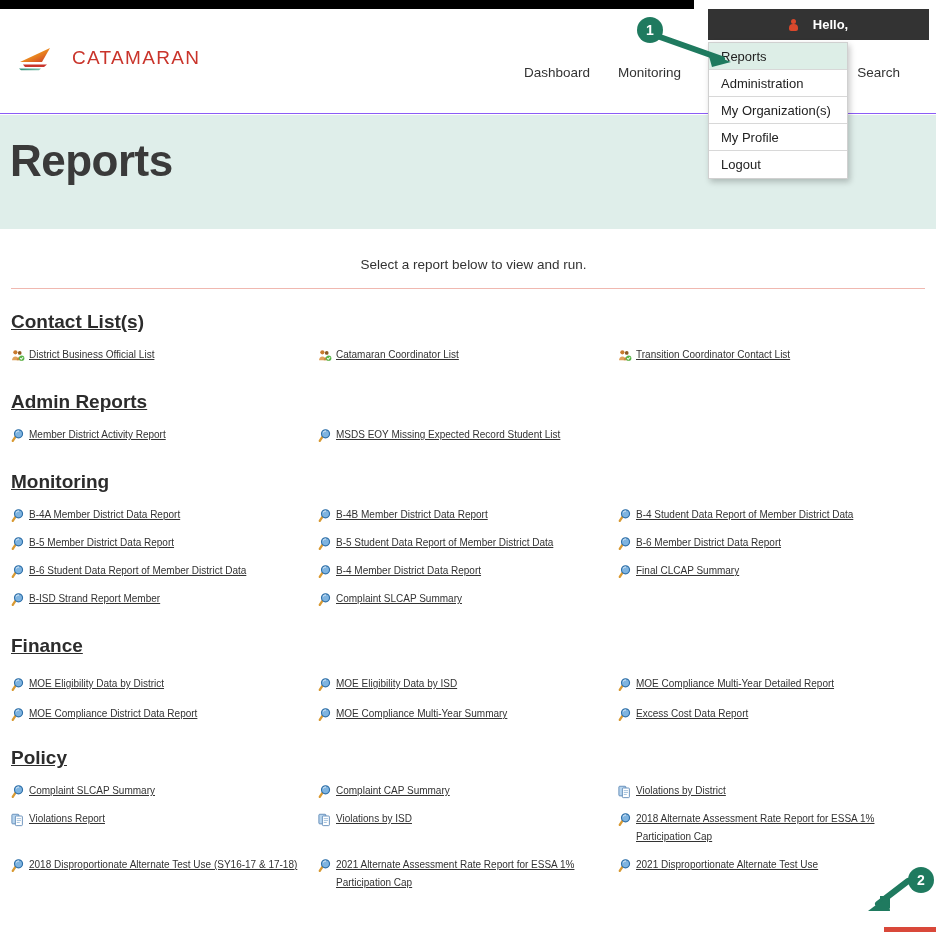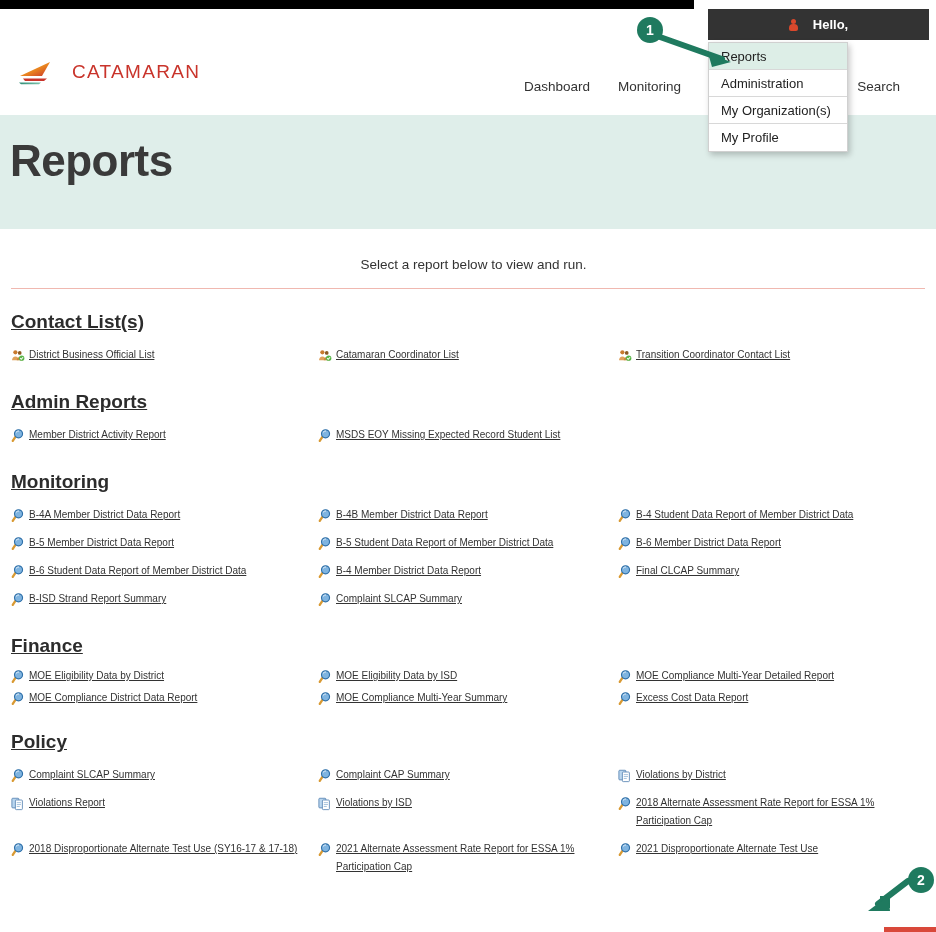--- a/index.html
+++ b/index.html
@@ -18,23 +18,23 @@
     position: absolute; top:0; left:0; width:694px; height:9px;
     background:#000000;
   }
   .top-strip-right {
     position:absolute; top:0; left:694px; width:242px; height:9px;
     background:#ffffff;
   }
 
   
   .header {
-    position:absolute; top:23px; left:0; width:936px; height:105px;
+    position:absolute; top:9px; left:0; width:936px; height:105px;
     background:#ffffff;
-    border-bottom:4px solid #8b5cf6;
+    border-bottom:1px solid #8b5cf6;
   }
   .logo-wrap {
     position:absolute; left:14px; top:36px;
     display:flex; align-items:center; gap:6px;
   }
   .logo-mark { width:52px; height:26px; display:block; }
   .logo-text {
     font-size:19px; letter-spacing:1.3px; color:#c9342b;
     font-family:"Liberation Sans", sans-serif; font-weight:400;
   }
@@ -114,21 +114,21 @@
     padding:5px 10px 5px 0;
     min-height:20px;
   }
   .cell a {
     font-size:10px; color:#333333; text-decoration:underline;
     line-height:18px; cursor:pointer;
   }
   .ico { flex:0 0 auto; width:14px; height:15px; margin-top:2px; }
 
   
-  .tight .cell { padding-top:2px; padding-bottom:2px; }
+  .tight .cell { padding-top:2px; padding-bottom:2px;margin-top:8px; }
 
   
   .anno { position:absolute; z-index:60; pointer-events:none; }
   .badge {
     position:absolute; width:26px; height:26px; border-radius:50%;
     background:#1f7a5f; color:#ffffff;
     font-size:14px; font-weight:bold;
     display:flex; align-items:center; justify-content:center;
     z-index:61;
   }
@@ -184,20 +184,21 @@
   <div class="hello-bar">
     <span class="person-icon"></span>
     <span>Hello,</span>
   </div>
 
   <div class="dropdown">
     <div class="dd-item active">Reports</div>
     <div class="dd-item">Administration</div>
     <div class="dd-item">My Organization(s)</div>
     <div class="dd-item">My Profile</div>
+    <div class="dd-item">Logout</div>
   </div>
 
   <div class="title-band">
     <div class="page-title">Reports</div>
   </div>
 
   <div class="content">
     <div class="intro">Select a report below to view and run.</div>
     <div class="hr"></div>
     <div id="sections">
@@ -334,21 +335,21 @@
                 <path d="M5.8 4.3a3.4 3.4 0 0 1 3-1.6" stroke="#e9f3fb" stroke-width="1.1" fill="none" stroke-linecap="round"></path>
               </svg>
               <a>Final CLCAP Summary</a>
             </div>
             <div class="cell">
               <svg class="ico" viewBox="0 0 16 16">
                 <line x1="5.6" y1="8.6" x2="2" y2="14.2" stroke="#d99a33" stroke-width="2.6" stroke-linecap="round"></line>
                 <circle cx="8.6" cy="6.1" r="4.6" fill="#7fb4e0" stroke="#2e6fa8" stroke-width="1.3"></circle>
                 <path d="M5.8 4.3a3.4 3.4 0 0 1 3-1.6" stroke="#e9f3fb" stroke-width="1.1" fill="none" stroke-linecap="round"></path>
               </svg>
-              <a>B-ISD Strand Report Summary</a>
+              <a>B-ISD Strand Report Member</a>
             </div>
             <div class="cell">
               <svg class="ico" viewBox="0 0 16 16">
                 <line x1="5.6" y1="8.6" x2="2" y2="14.2" stroke="#d99a33" stroke-width="2.6" stroke-linecap="round"></line>
                 <circle cx="8.6" cy="6.1" r="4.6" fill="#7fb4e0" stroke="#2e6fa8" stroke-width="1.3"></circle>
                 <path d="M5.8 4.3a3.4 3.4 0 0 1 3-1.6" stroke="#e9f3fb" stroke-width="1.1" fill="none" stroke-linecap="round"></path>
               </svg>
               <a>Complaint SLCAP Summary</a>
             </div>
           </div>

